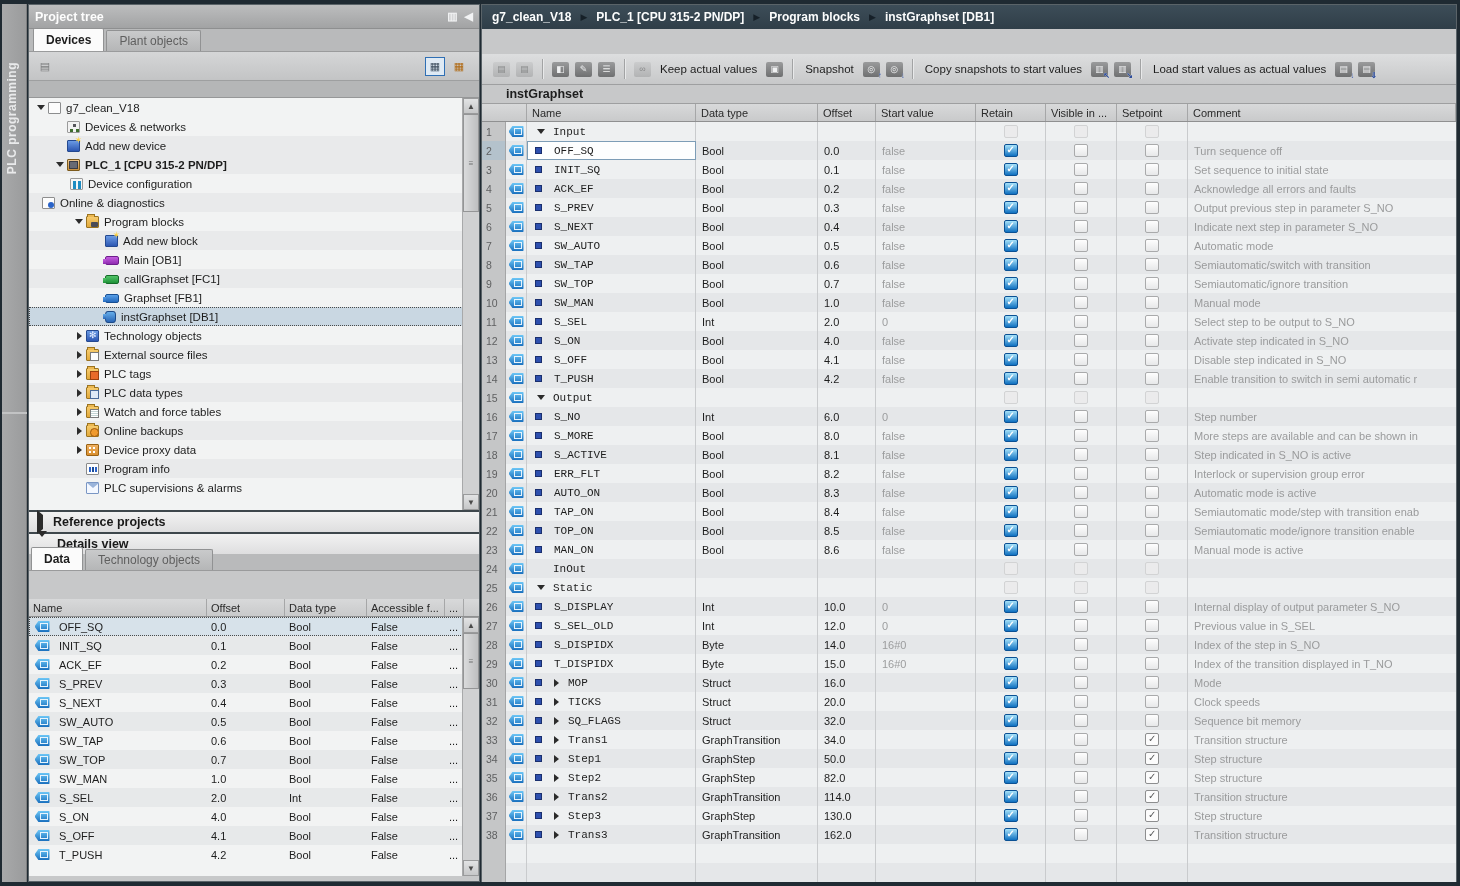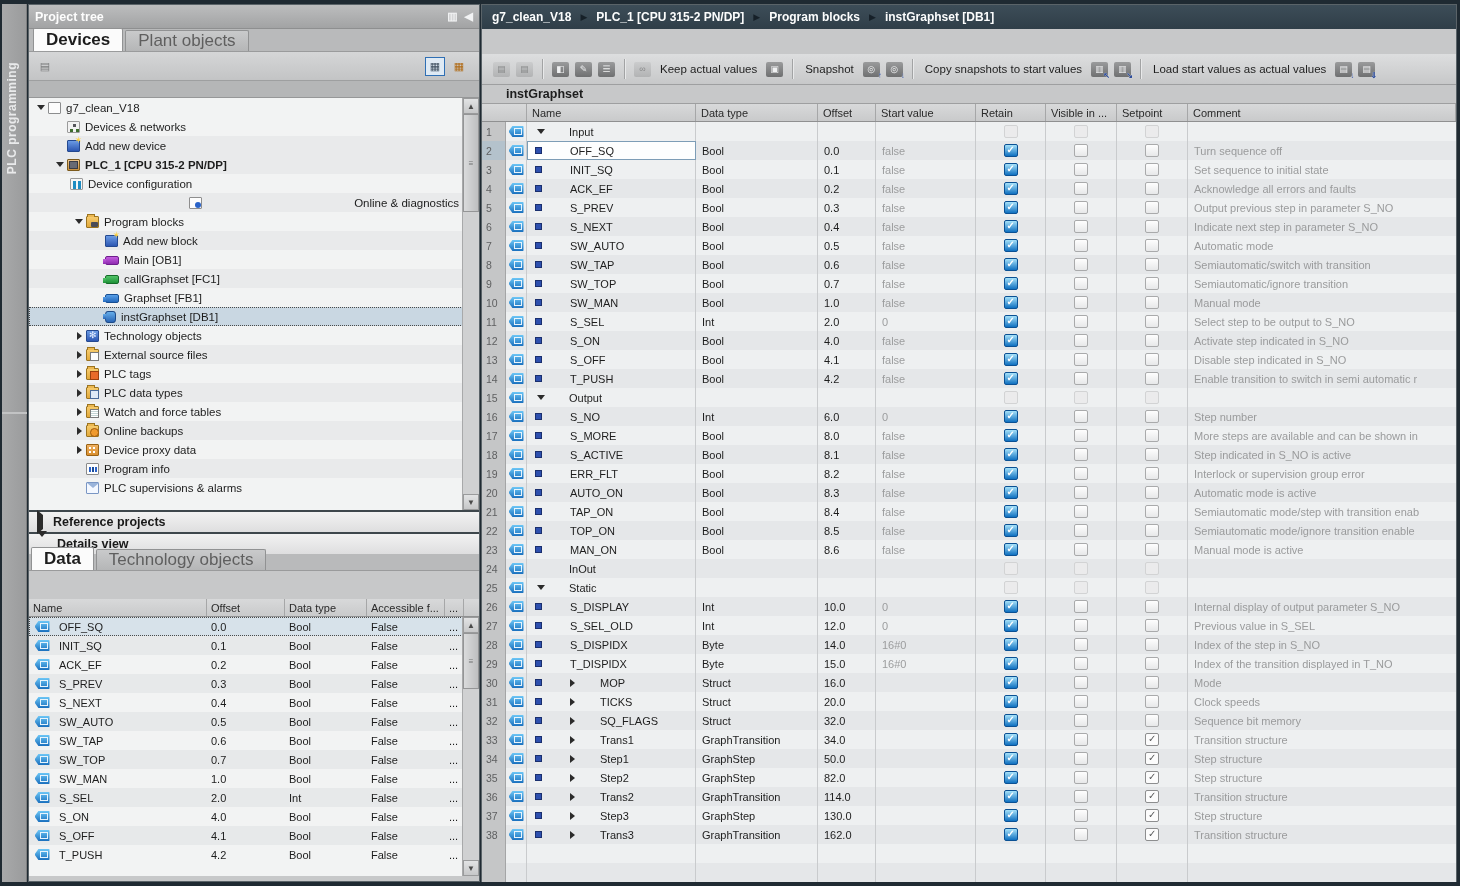--- a/index.html
+++ b/index.html
@@ -11,21 +11,21 @@
   #rail-label { position:absolute; top:58px; left:3px; writing-mode:vertical-rl; transform:rotate(180deg); color:#e9eaeb; font-weight:bold; font-size:12px; letter-spacing:.5px; }
   #rail-div { position:absolute; top:408px; left:0; width:25px; height:2px; background:#c2c3c4; }
 
   
   #tree-pane { position:absolute; left:28px; top:4px; width:452px; height:878px; background:#c7c8c9; border:1px solid #5a6368; }
   .pane-header { height:24px; background:linear-gradient(#bcbdbe,#a2a3a4); color:#fdfdfd; font-weight:bold; font-size:12.5px; display:flex; align-items:center; padding:0 6px; border-bottom:1px solid #8e8f90; }
   .pane-header .sp { flex:1; }
   .hdr-ic { color:#f2f3f4; font-size:11px; margin-left:7px; cursor:default; }
 
   #tree-tabs { height:23px; background:#b9babb; display:flex; align-items:flex-end; padding-left:4px; border-bottom:1px solid #9a9b9c; }
-  .tab { height:21px; display:flex; align-items:center; padding:0 12px; font-size:17px; color:#5f5f5f; background:linear-gradient(#c9cacb,#b5b6b7); border:1px solid #919293; border-bottom:none; margin-right:2px; border-radius:2px 2px 0 0;text-align:center; }
+  .tab { height:21px; display:flex; align-items:center; padding:0 12px; font-size:12px; color:#5f5f5f; background:linear-gradient(#c9cacb,#b5b6b7); border:1px solid #919293; border-bottom:none; margin-right:2px; border-radius:2px 2px 0 0;text-align:center; }
   .tab.active { background:#fbfbfb; color:#1d1d1d; font-weight:bold; height:23px; }
 
   #tree-toolbar { height:29px; background:linear-gradient(#d5d6d7,#c3c4c5); display:flex; align-items:center; padding:0 6px; border-bottom:1px solid #9e9fa0; }
   .sq-btn { width:20px; height:19px; border:1px solid transparent; display:flex; align-items:center; justify-content:center; font-size:11px; color:#7c7d7e; margin-right:4px; }
   .sq-btn.active-view { border:1px solid #2f6fb4; background:#dfeaf4; color:#3f4f5f; }
   .sq-btn.colored { color:#b06a14; }
   #tree-toolbar .sp { flex:1; }
 
   #tree-strip { height:17px; background:#b5b6b7; border-bottom:1px solid #969798; }
 
@@ -117,21 +117,21 @@
   
   #main-head { height:19px; display:grid; grid-template-columns:45px 169px 122px 58px 100px 70px 71px 71px 1fr; background:linear-gradient(#d8d9da,#c9cacb); border-top:1px solid #9e9fa0; border-bottom:1px solid #8f9091; }
   #main-head .hc { border-right:1px solid #a6a7a8; display:flex; align-items:center; padding:0 5px; color:#2a2a2a; white-space:nowrap; overflow:hidden; }
   #main-rows { background:#eef0f1; }
   .mrow { height:19px; display:grid; grid-template-columns:24px 21px 169px 122px 58px 100px 70px 71px 71px 1fr; }
   .mrow.stripe { background:#e5e7e9; }
   .mrow > div { border-right:1px solid #c9cbcd; display:flex; align-items:center; overflow:hidden; white-space:nowrap; }
   .c-num { background:#c5c6c7; border-right:1px solid #a4a5a6 !important; color:#5e5f60; font-size:10.5px; padding-left:4px; }
   .c-num.selnum { background:#b4c2cc; }
   .c-icon { justify-content:center; }
-  .c-name { padding-left:6px; gap:16px; }
+  .c-name { padding-left:6px; gap:0;font-family:Liberation Mono, monospace; }
   .c-name .blt { width:7px; height:7px; background:#2d4fae; border:1px solid #1a2f6e; margin:0 6px 0 2px; flex:none; }
   .c-name .lbl { margin-left:6px; }
   .c-name .exp { margin-left:2px; }
   .c-name.sel { background:#fdfefe; outline:1px solid #7d9db6; outline-offset:-1px; }
   .c-type,.c-offset { padding-left:6px; }
   .c-start { padding-left:6px; color:#9c9d9e; }
   .c-chk { justify-content:center; }
   .c-comment { padding-left:6px; color:#9a9b9c; border-right:none !important; }
   .mrow.fill > div { border-right:1px solid #c9cbcd; }
 
@@ -198,21 +198,21 @@
             <span class="exd"></span>
           </span>
           <span class="ic ic-plc"></span>
           <span class="lbl">PLC_1 [CPU 315-2 PN/DP]</span>
         </div>
         <div class="titem" style="padding-left: 28px;">
           <span class="exp"></span>
           <span class="ic ic-device-config"></span>
           <span class="lbl">Device configuration</span>
         </div>
-        <div class="titem stripe" style=" justify-content: space-between;">
+        <div class="titem stripe" style="">
           <span class="exp"></span>
           <span class="ic ic-diagnostics"></span>
           <span class="lbl">Online &amp; diagnostics</span>
         </div>
         <div class="titem" style="padding-left: 44px;">
           <span class="exp">
             <span class="exd"></span>
           </span>
           <span class="ic ic-folder ic-folder-blocks"></span>
           <span class="lbl">Program blocks</span>

